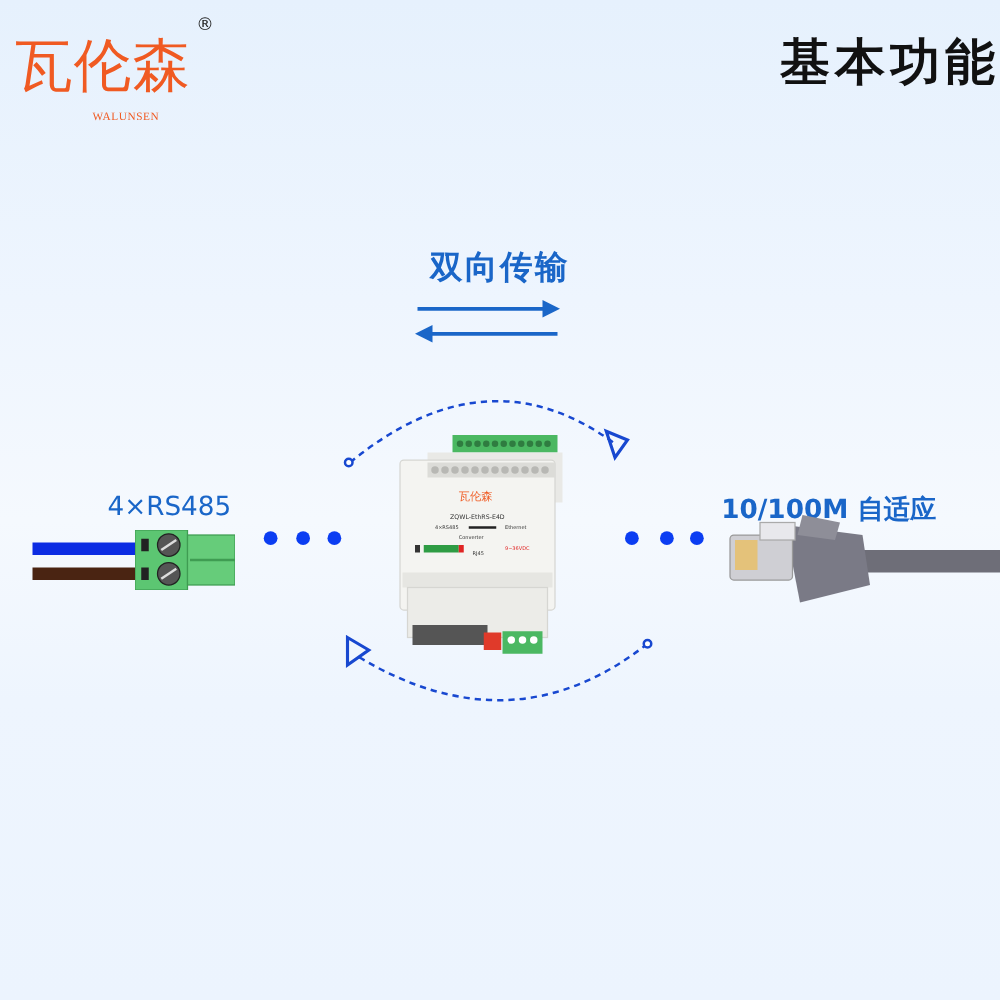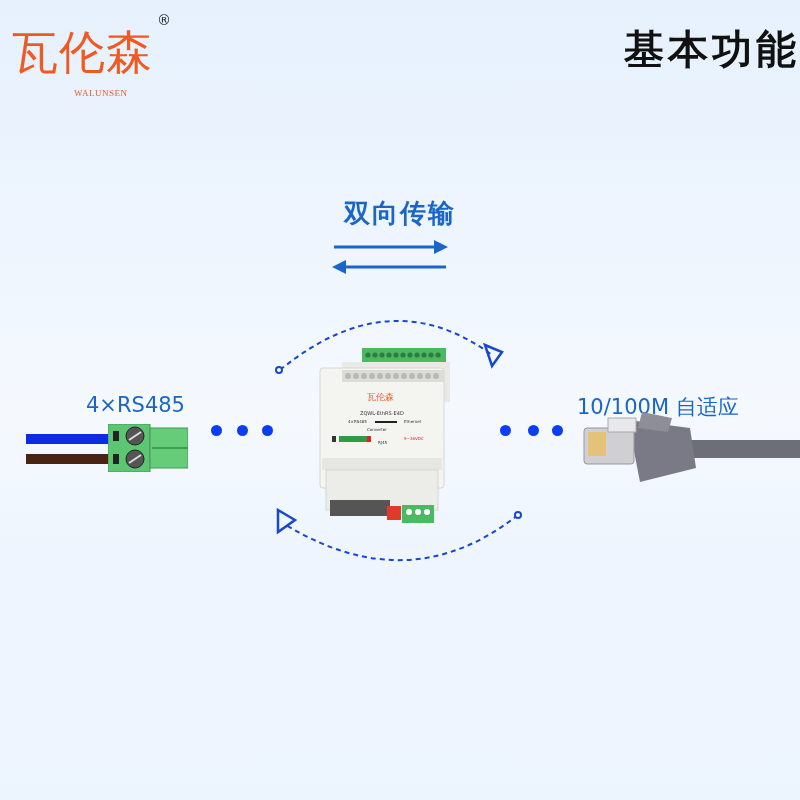--- a/index.html
+++ b/index.html
@@ -15,21 +15,21 @@
   .logo-cn { position: absolute; left: 0; top: 10px; font-family: "DejaVu Serif", serif; font-size: 46px; color: #f05a22; letter-spacing: 1px; line-height: 56px; }
   .logo-en { position: absolute; left: 62px; top: 74px; font-family: Liberation Serif, serif; font-size: 9px; color: #f05a22; letter-spacing: 0.5px; }
   .logo-reg { position: absolute; left: 145px; top: -2px; font-size: 14px; color: #222; }
 
   .title { left: 0; width: 800px; top: 22px; text-align: right; font-size: 40px; font-weight: bold; color: #111; letter-spacing: 4px; }
 
   .bidir-label { left: 0; width: 800px; top: 196px; text-align: center; font-size: 26px; font-weight: bold; color: #1a66c8; letter-spacing: 2px; }
   .arrows { left: 330px; top: 236px; width: 120px; height: 40px; }
 
   .rs-label { left: 86px; top: 393px; font-size: 21px; color: #1a66c8; font-family: "DejaVu Sans", sans-serif; }
-  .eth-label { left: 577px; top: 393px; font-size: 21px; color: #1a66c8; }
+  .eth-label { left: 577px; top: 393px; font-size: 21px; color: #1a66c8; font-weight: bold; }
 
   .dot { width: 11px; height: 11px; border-radius: 50%; background: #0b3df2; }
 
   .orbit { left: 260px; top: 300px; width: 280px; height: 270px; }
 
   
   .wire-blue { left: 26px; top: 434px; width: 84px; height: 10px; background: #0c2ce3; }
   .wire-brown { left: 26px; top: 454px; width: 84px; height: 10px; background: #4a2412; }
   .connector { left: 108px; top: 424px; width: 80px; height: 48px; }
 

